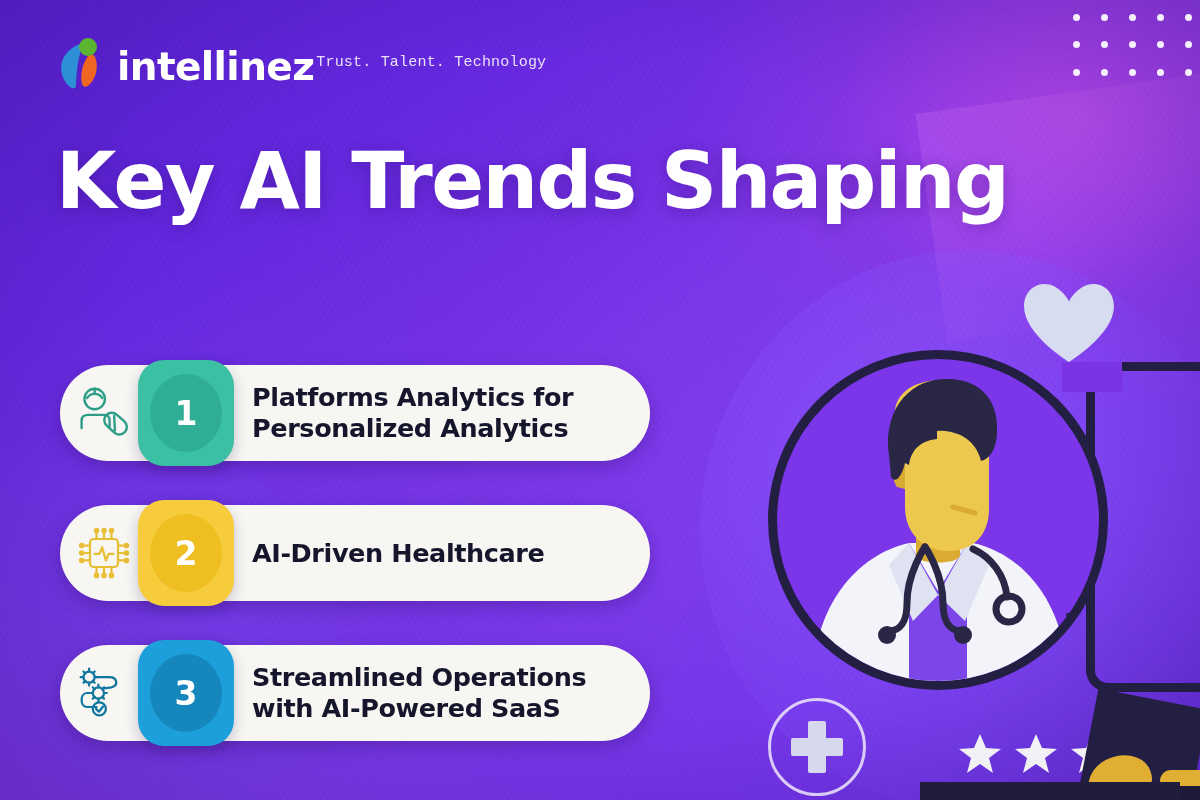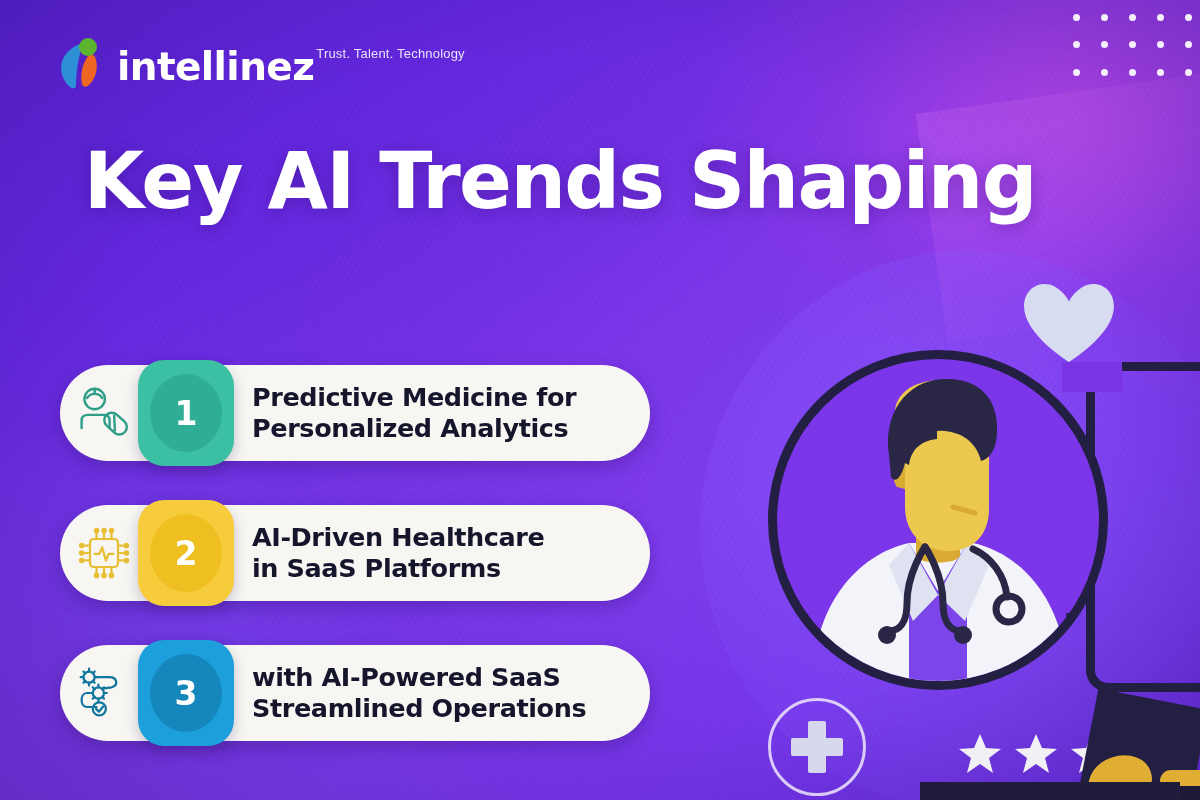--- a/index.html
+++ b/index.html
@@ -60,32 +60,31 @@
 
   
   .logo{position:absolute;left:56px;top:34px;display:flex;align-items:center;gap:9px;}
   .logo-mark{width:52px;height:62px;flex:0 0 auto;}
   .logo-text{display:flex;flex-direction:row;line-height:1;padding-top:2px;}
   .logo-word{
     font-size:39px;font-weight:700;color:#ffffff;letter-spacing:-.6px;
     font-family:"DejaVu Sans","Liberation Sans",sans-serif;
   }
   .logo-tag{
-    font-size:13px;color:#e9e2f8;letter-spacing:.2px;margin-top:0;margin-left:2px;
-    font-family:Liberation Sans, sans-serif;
+    font-size:15px;color:#e9e2f8;letter-spacing:.2px;margin-top:8px;margin-left:2px;
+    font-family:Liberation Mono, monospace;
   }
 
   
   .headline{
     position:absolute;left:56px;top:140px;width:980px;
     font-family:"DejaVu Sans","Liberation Sans",sans-serif;
     font-weight:700;font-size:78px;line-height:1.06;color:#ffffff;
     letter-spacing:-1.6px;
     text-shadow:0 3px 16px rgba(40,8,92,.30);
-    text-align:right;
   }
   .headline .l2{display:block;}
 
   
   .cards{position:absolute;left:60px;top:365px;width:590px;}
   .card{
     position:relative;height:96px;margin-bottom:44px;
     background:#f7f6f3;
     border-radius:52px;
     box-shadow:0 6px 18px rgba(38,6,86,.28);
@@ -243,21 +242,21 @@
           <path d="M6 46 L6 38 C6 34 9 32 13 32 L30 32 C34 32 36 34 36 38 L36 46"></path>
           <rect x="29" y="33" width="27" height="16" rx="8" transform="rotate(42 42 41)"></rect>
           <path d="M36 36 L47 47" transform="rotate(42 42 41)"></path>
         </svg>
       </span>
       <span class="badge" style="background:#3cc0a4;">
         <span class="inner" style="background:#2fae95;"></span>
         <span class="num">1</span>
       </span>
       <span class="card-text">
-        <span>Predictive Medicine for</span>
+        <span>Platforms Analytics for</span>
         <span>Personalized Analytics</span>
       </span>
     </div>
 
     <div class="card">
       <span class="card-icon">
         <svg viewBox="0 0 60 60" width="56" height="56" fill="none" stroke="#e8be34" stroke-width="2.4" stroke-linecap="round" stroke-linejoin="round">
           <rect x="15" y="15" width="30" height="30" rx="4"></rect>
           <path d="M20 31 L25 31 L28 24 L32 38 L35 31 L40 31"></path>
           <path d="M22 15 L22 8 M30 15 L30 8 M38 15 L38 8"></path>
@@ -277,21 +276,20 @@
             <circle cx="54" cy="30" r="1.8" fill="#e8be34"></circle>
             <circle cx="54" cy="38" r="1.8" fill="#e8be34"></circle>
         </svg>
       </span>
       <span class="badge" style="background:#f7cc3c;">
         <span class="inner" style="background:#efbe21;"></span>
         <span class="num">2</span>
       </span>
       <span class="card-text">
         <span>AI-Driven Healthcare</span>
-        <span>in SaaS Platforms</span>
       </span>
     </div>
 
     <div class="card">
       <span class="card-icon">
         <svg viewBox="0 0 60 60" width="56" height="56" fill="none" stroke="#11769f" stroke-width="2.4" stroke-linecap="round" stroke-linejoin="round">
           <circle cx="14" cy="13" r="6"></circle>
           <path d="M14 4 L14 7 M14 19 L14 22 M5 13 L8 13 M20 13 L23 13 M8 7 L10 9 M18 17 L20 19 M20 7 L18 9 M10 17 L8 19"></path>
           <circle cx="24" cy="30" r="6"></circle>
           <path d="M24 21 L24 24 M24 36 L24 39 M15 30 L18 30 M30 30 L33 30 M18 24 L20 26 M28 34 L30 36 M30 24 L28 26 M20 34 L18 36"></path>
@@ -299,22 +297,22 @@
           <path d="M18 30 L12 30 C4 30 4 45 12 45 L22 45"></path>
           <circle cx="25" cy="47" r="7"></circle>
           <path d="M21.5 47 L24.5 50 L29 44.5"></path>
         </svg>
       </span>
       <span class="badge" style="background:#1c9fdb;">
         <span class="inner" style="background:#1587bd;"></span>
         <span class="num">3</span>
       </span>
       <span class="card-text">
+        <span>Streamlined Operations</span>
         <span>with AI-Powered SaaS</span>
-        <span>Streamlined Operations</span>
       </span>
     </div>
 
   </div>
 
   <div class="illu">
 
     <div class="frame-rect"></div>
     <div class="frame-notch"></div>
 

